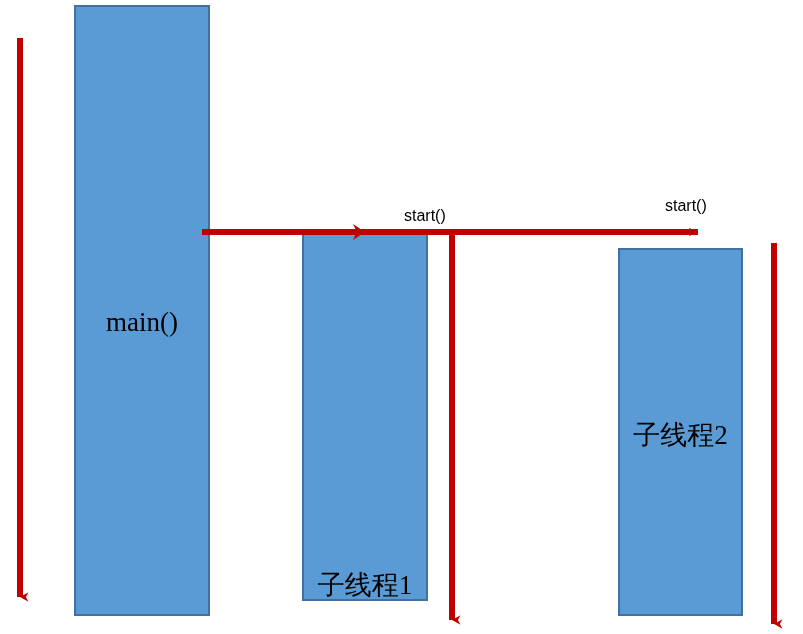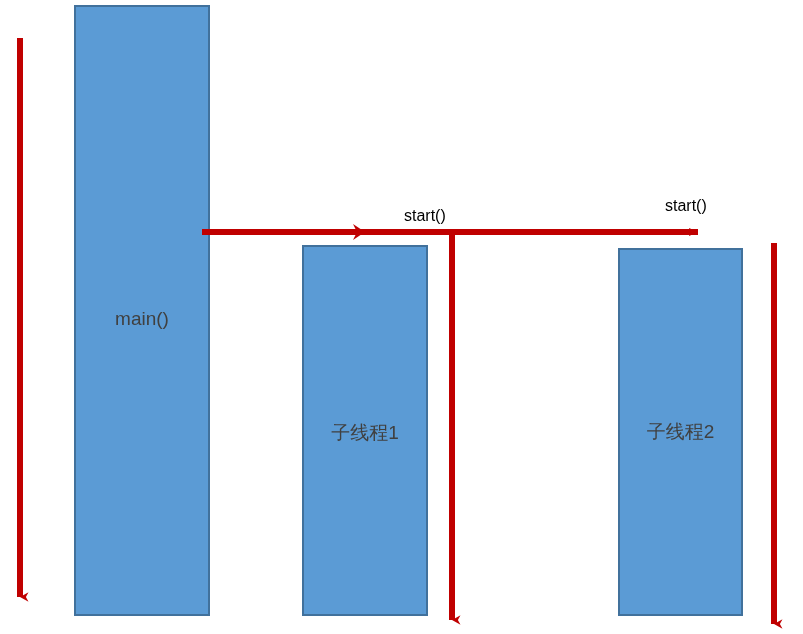--- a/index.html
+++ b/index.html
@@ -20,25 +20,25 @@
   .lifeline-bar {
     position: absolute;
     box-sizing: border-box;
     background: #5B9BD5;
     border: 2px solid #41719C;
     display: flex;
     align-items: flex-start;
     justify-content: center;
   }
   .bar-label {
-    color: #404040;
-    font-size: 19px;
+    color: #000000;
+    font-size: 27px;
     line-height: 1;
     white-space: nowrap;
-    font-family: Liberation Sans, sans-serif;
+    font-family: Liberation Serif, serif;
   }
   #bar-main .bar-label { margin-top: 302px; }
   #bar-thread1 .bar-label { margin-top: 176px; }
   #bar-thread2 .bar-label { margin-top: 172px; }
 
   .arrow-svg {
     position: absolute;
     left: 0;
     top: 0;
     width: 803px;
@@ -56,21 +56,21 @@
 </style>
 </head>
 <body>
 
 <div id="canvas">
 
   <div class="lifeline-bar" id="bar-main" style="left: 74px; top: 5px; width: 136px; height: 611px;">
     <span class="bar-label">main()</span>
   </div>
 
-  <div class="lifeline-bar" id="bar-thread1" style="left: 302px; top: 245px; width: 126px; height: 371px;">
+  <div class="lifeline-bar" id="bar-thread1" style="left: 302px; top: 230px; width: 126px; height: 371px; align-items: flex-end;">
     <span class="bar-label">子线程1</span>
   </div>
 
   <div class="lifeline-bar" id="bar-thread2" style="left: 618px; top: 248px; width: 125px; height: 368px;">
     <span class="bar-label">子线程2</span>
   </div>
 
   <svg class="arrow-svg" viewBox="0 0 803 634">
     <defs>
       <marker id="head-down" markerWidth="10" markerHeight="9" refX="5" refY="8.5" orient="auto" markerUnits="userSpaceOnUse">

